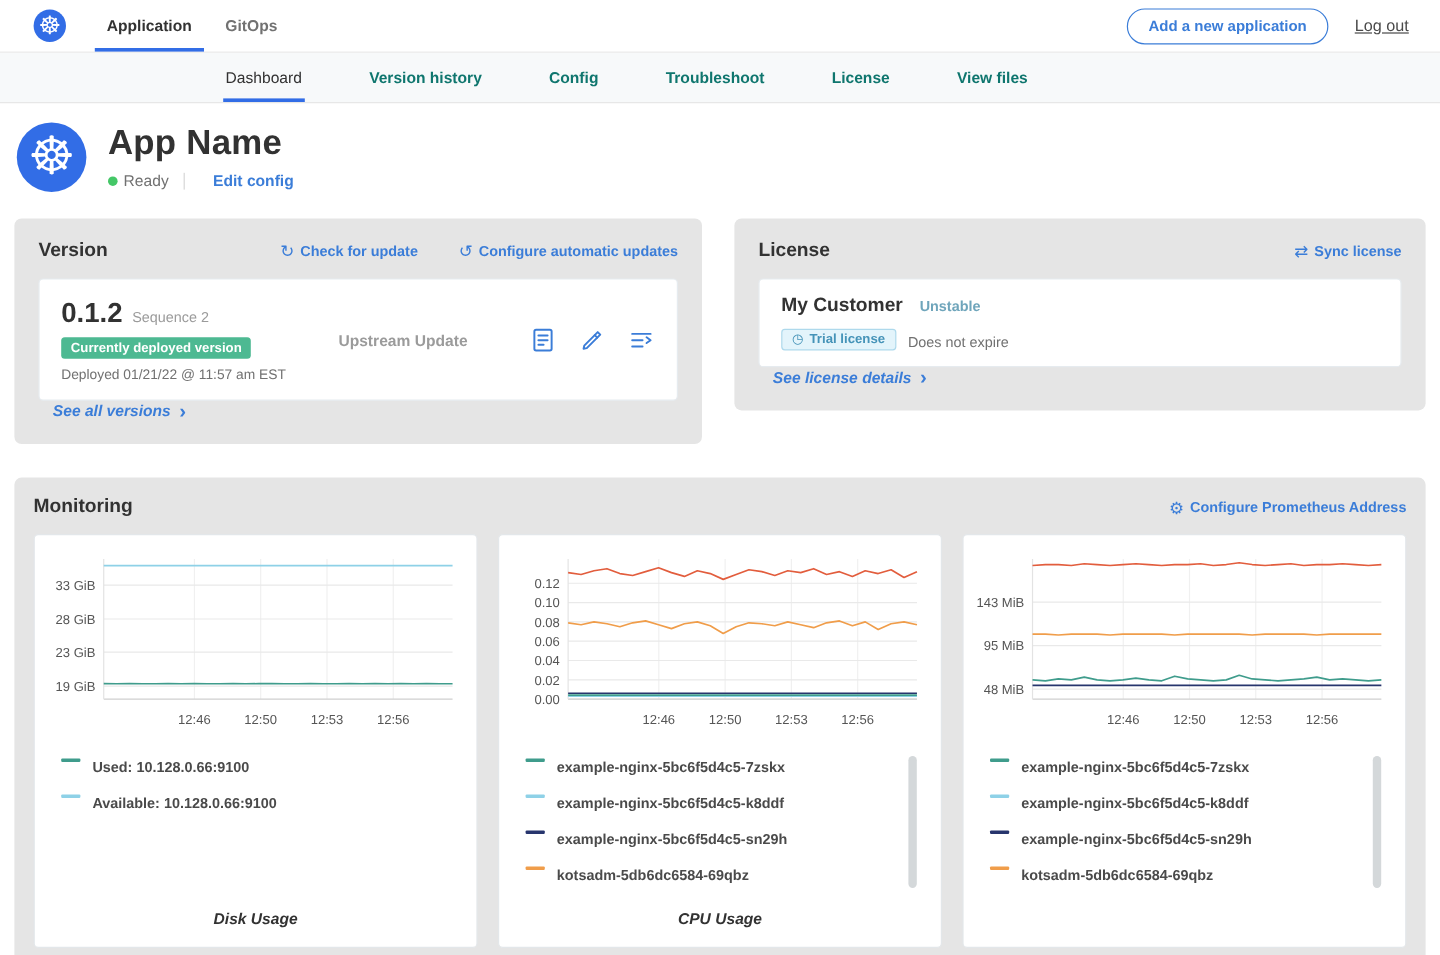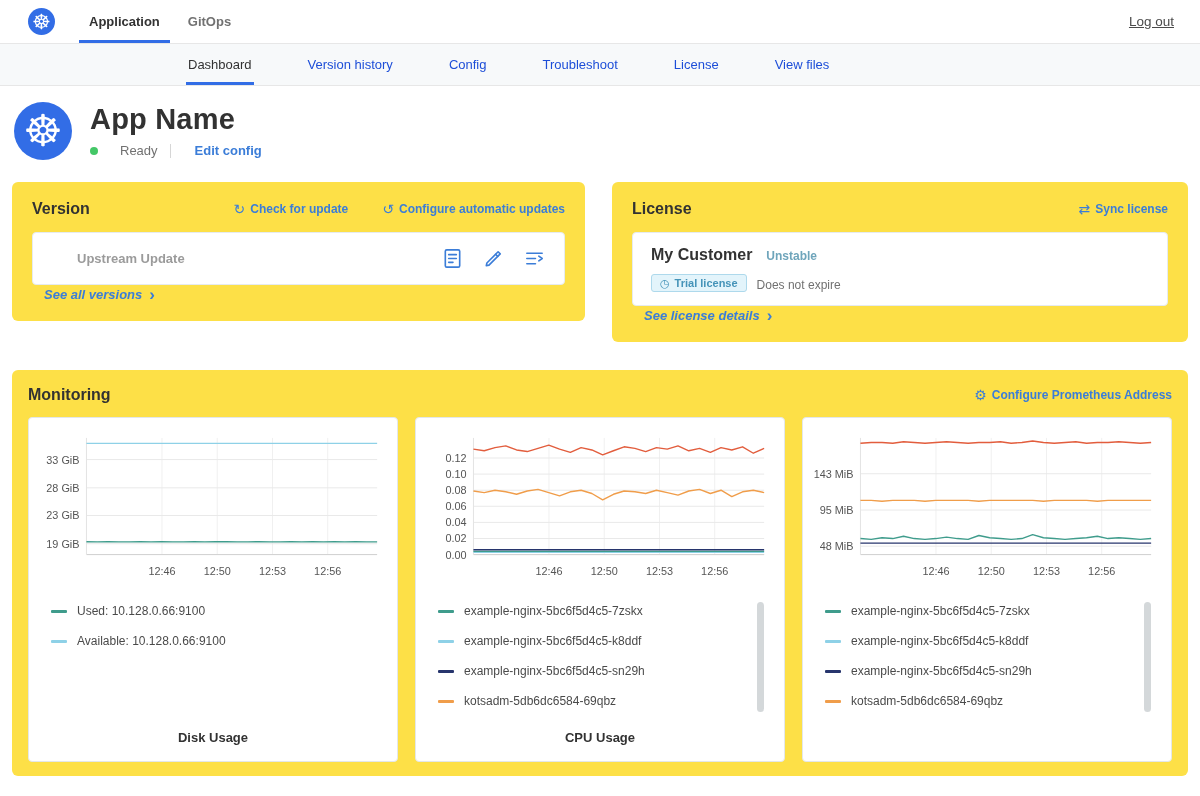--- a/index.html
+++ b/index.html
@@ -29,40 +29,40 @@
   .top-tabs { display:flex; height:100%; margin-left:20px; }
   .top-tab { position:relative; display:flex; align-items:center; padding:0 14px; font-size:13px; font-weight:700; color:#717171; cursor:pointer; }
   .top-tab.active { color:#323232; }
   .top-tab.active::after { content:""; position:absolute; left:4px; right:4px; bottom:0; height:3px; background:#326de6; }
   .top-right { margin-left:auto; display:flex; align-items:center; gap:22px; }
   .add-app-btn { background:#fff; border:1px solid #3b7dd8; color:#3b7dd8; font-weight:700; font-size:12.5px; padding:7px 17px; border-radius:17px; font-family:inherit; cursor:pointer; }
   .logout { font-size:13.5px; color:#4a4a4a; cursor:pointer;text-decoration:underline; }
 
   
   .subnav { height:42px; background:#f7f9fa; border-bottom:1px solid #e7e7e7; display:flex; align-items:center; padding-left:188px; gap:56px; }
-  .subtab { position:relative; height:100%; display:flex; align-items:center; font-size:13px; color:#1d4ed8; cursor:pointer; white-space:nowrap; }
+  .subtab { position:relative; height:100%; display:flex; align-items:center; font-size:13px; color:#0f766e; cursor:pointer; white-space:nowrap;font-weight:bold; }
   .subtab.active { color:#323232; font-weight:400; }
   .subtab.active::after { content:""; position:absolute; left:-2px; right:-2px; bottom:0; height:3px; background:#326de6; }
 
   
   .app-header { display:flex; align-items:flex-start; padding:16px 0 18px 14px; }
   .app-head-text { margin-left:18px; }
   .app-head-text h1 { margin:1px 0 0; font-size:29px; letter-spacing:.2px; }
   .status-row { display:flex; align-items:center; margin-top:7px; }
   .dot { width:8px; height:8px; border-radius:50%; background:#44c767; flex:none; }
-  .status-text { font-size:13px; color:#717171; margin-left:22px; }
+  .status-text { font-size:13px; color:#717171; margin-left:5px; }
   .vdiv { width:1px; height:14px; background:#d6d6d6; margin:0 12px; }
 
   .blue-link { color:#3b7dd8; font-weight:700; font-size:12px; display:inline-flex; align-items:center; gap:5px;padding-left:12px; }
   .blue-link .icon { font-size:14px; font-weight:400; }
   .blue-link.sm { font-size:13px; font-weight:600; }
 
   
   .cards-row { display:flex; align-items:flex-start; gap:27px; padding:4px 12px 0; }
-  .card { background:#fde047; border-radius:6px; }
+  .card { background:#e5e5e5; border-radius:6px; }
   .version-card { width:573px; flex:none; padding:18px 20px; }
   .license-card { flex:1; padding:18px 20px; }
   .card-head { display:flex; align-items:center; justify-content:space-between; }
   .card-head h2 { margin:0; font-size:16px; }
   .head-links { display:flex; gap:22px; }
 
   .white-box { background:#fff; border:1px solid #e6ebef; border-radius:4px; margin-top:14px; }
   .version-box { display:flex; align-items:center; padding:14px 18px; }
   .vb-left { min-width:205px; }
   .vb-top { display:flex; align-items:baseline; gap:8px; }
@@ -85,42 +85,43 @@
   .trial-badge { display:inline-flex; align-items:center; gap:5px; background:#e3f4fb; border:1px solid #aed9ec; color:#4593b8; font-size:11px; font-weight:700; padding:2px 8px; border-radius:3px; }
   .expiry { font-size:12px; color:#717171; }
 
   
   .monitoring-card { margin:28px 12px 10px; padding:16px 16px 14px; }
   .charts-row { display:flex; gap:17px; margin-top:13px; }
   .panel { flex:1; background:#fff; border:1px solid #e3e7ea; border-radius:4px; display:flex; flex-direction:column; padding:12px 8px 8px; min-height:345px; }
   .chart svg { display:block; width:100%; }
   svg text { font-family:"Liberation Sans","DejaVu Sans",sans-serif; }
   .legend { position:relative; margin:0 12px 0 14px; }
-  .legend-row { display:flex; align-items:center; gap:10px; padding:8px 0; }
+  .legend-row { display:flex; gap:10px; padding:8px 0;font-weight:bold; }
   .legend-dash { width:16px; height:3px; border-radius:1px; flex:none; }
   .legend-label { font-size:12px; color:#4a4a4a; white-space:nowrap; }
   .scrollbar { position:absolute; right:0; top:6px; width:7px; height:110px; background:#d4d8da; border-radius:4px; cursor:pointer; }
-  .panel-title { margin-top:auto; text-align:center; font-size:13px; font-weight:700; padding:12px 0 8px; }
+  .panel-title { margin-top:auto; text-align:center; font-size:13px; font-weight:700; padding:12px 0 8px;font-style:italic; }
 </style>
 </head>
 <body>
 
 <header class="topbar">
   <div class="k8s-logo sm">
       <span class="gi gi-helm"></span>
     </div>
   <nav class="top-tabs">
     <div class="top-tab active">
         <span>Application</span>
       </div>
     <div class="top-tab">
         <span>GitOps</span>
       </div>
   </nav>
   <div class="top-right">
+    <button class="add-app-btn">Add a new application</button>
     <span class="logout">Log out</span>
   </div>
 </header>
 
 <nav class="subnav">
   <div class="subtab active">
       <span>Dashboard</span>
     </div>
   <div class="subtab">
       <span>Version history</span>
@@ -164,20 +165,28 @@
           <span class="gi gi-refresh icon"></span>
           <span>Check for update</span>
         </a>
         <a class="blue-link">
           <span class="gi gi-auto icon"></span>
           <span>Configure automatic updates</span>
         </a>
       </div>
     </div>
     <div class="white-box version-box">
+      <div class="vb-left">
+        <div class="vb-top">
+          <span class="ver-num">0.1.2</span>
+          <span class="seq">Sequence 2</span>
+        </div>
+        <span class="green-badge">Currently deployed version</span>
+        <div class="deployed-at">Deployed 01/21/22 @ 11:57 am EST</div>
+      </div>
       <div class="vb-mid">Upstream Update</div>
       <div class="vb-icons">
         <span class="vb-icon">
           <svg viewBox="0 0 24 24" fill="none" stroke="#3b7dd8" stroke-width="1.7" stroke-linecap="round">
             <rect x="4.5" y="3" width="15" height="18" rx="1.5"></rect>
             <line x1="8" y1="8" x2="16" y2="8"></line>
             <line x1="8" y1="12" x2="16" y2="12"></line>
             <line x1="8" y1="16" x2="12.5" y2="16"></line>
           </svg>
         </span>

